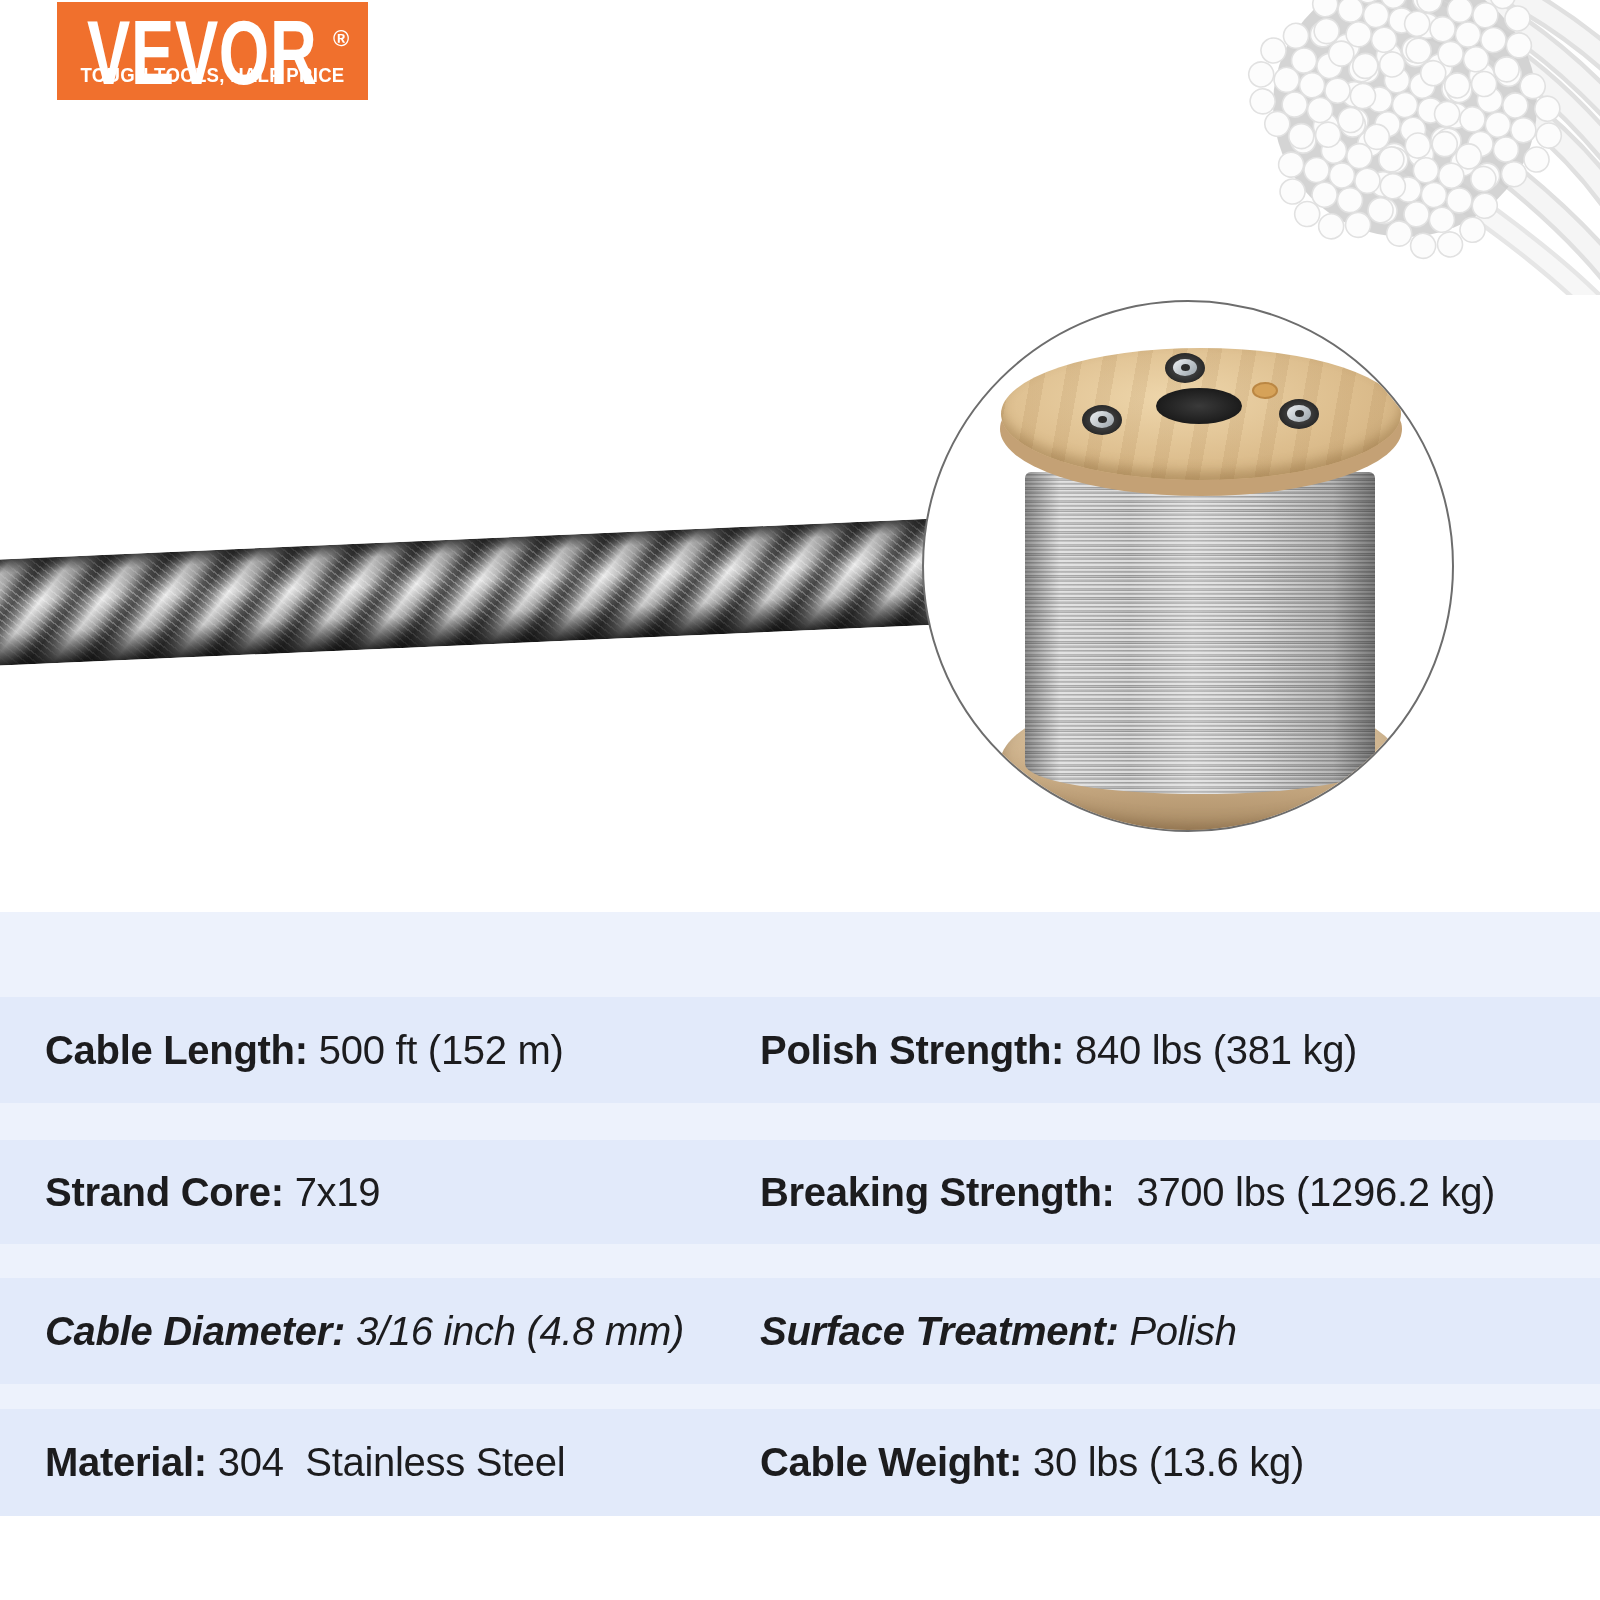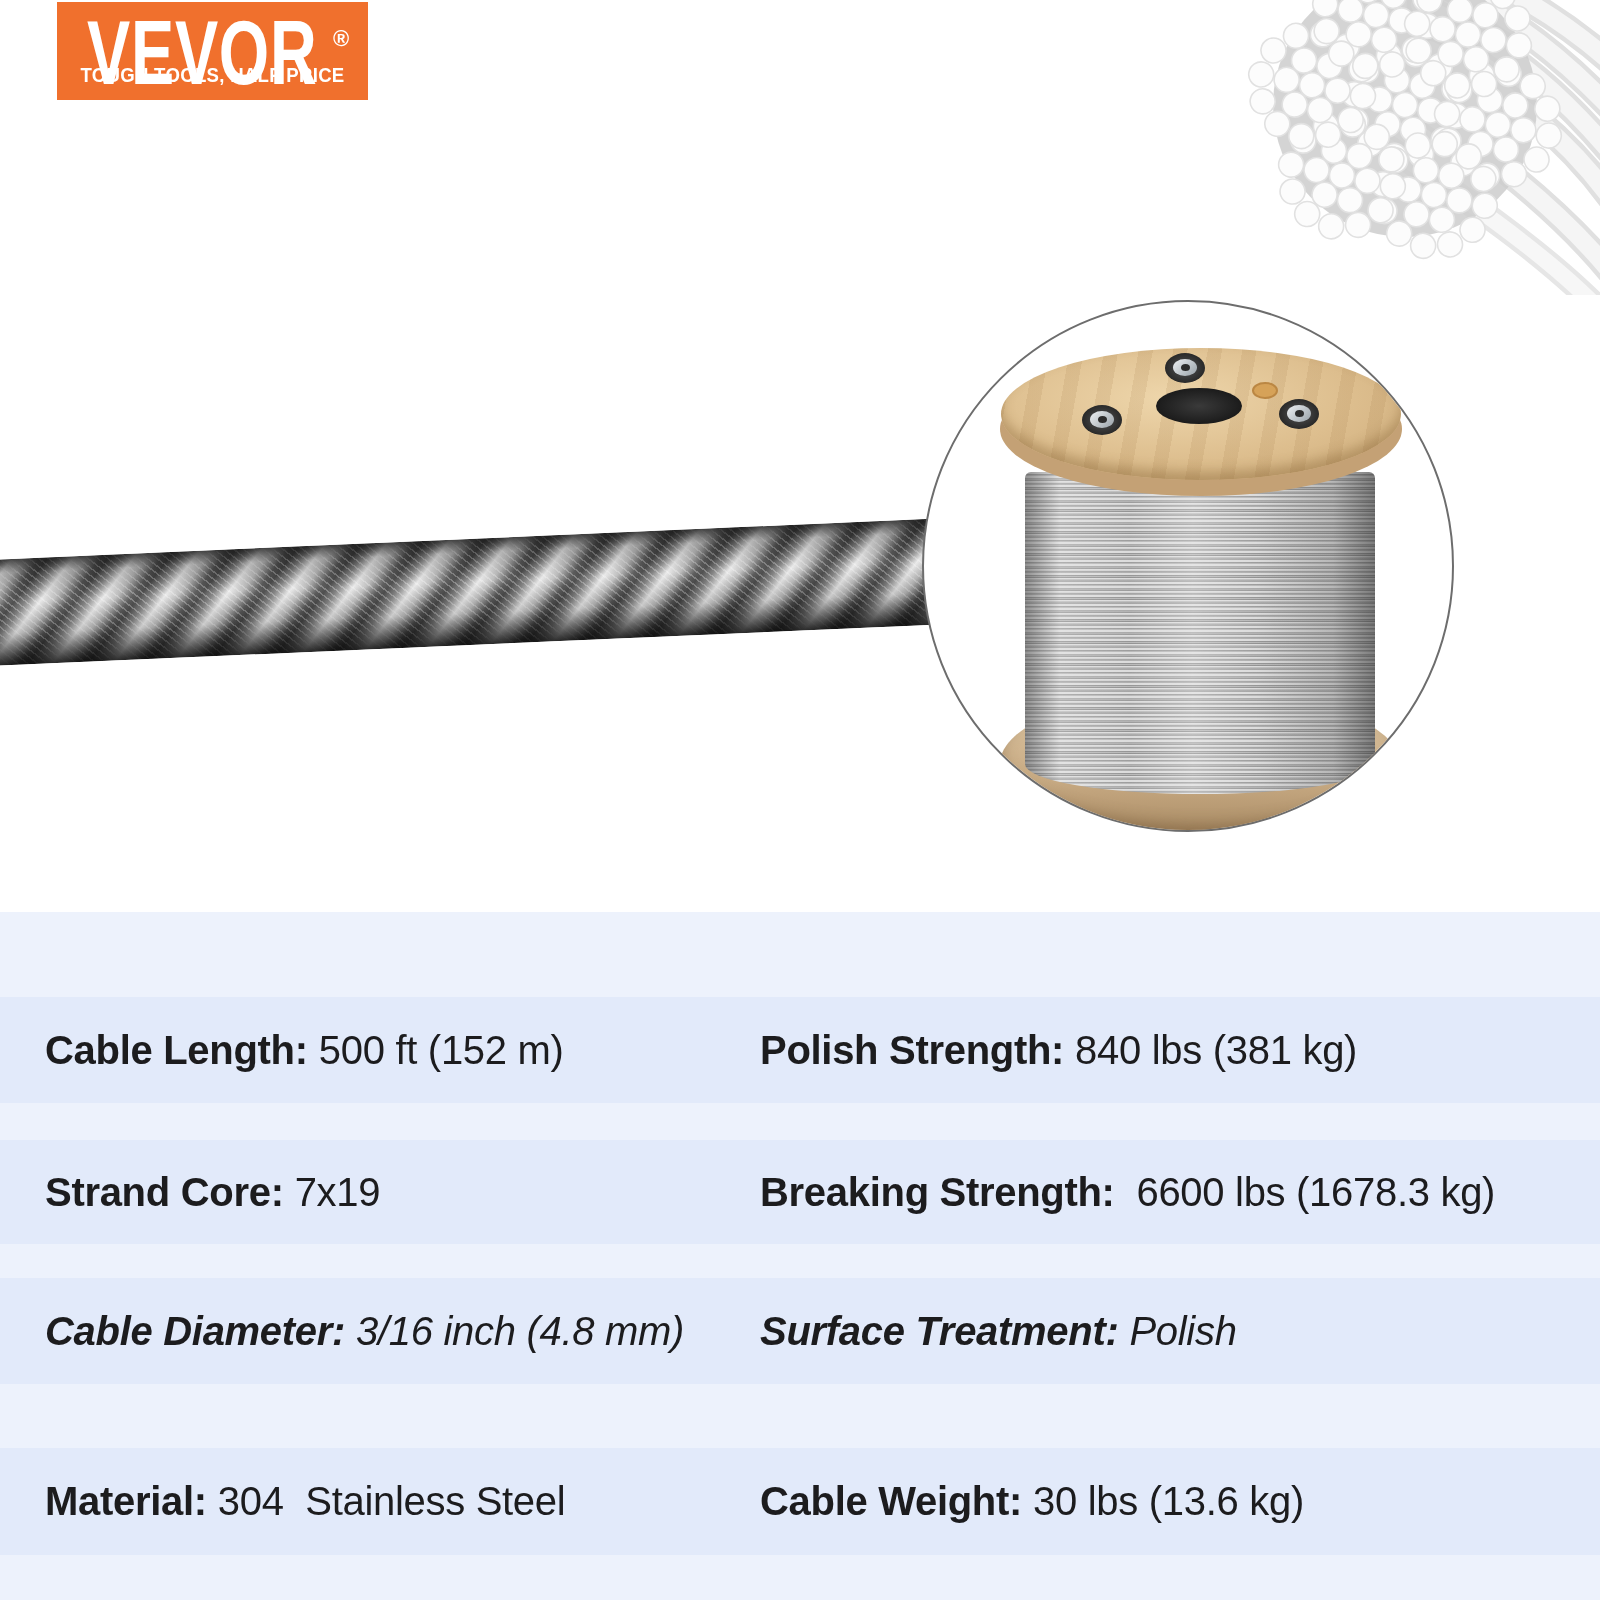--- a/index.html
+++ b/index.html
@@ -105,28 +105,28 @@
     background:#2c2c2c;}
   .bolt1{left:241px;top:51px;}
   .bolt2{left:158px;top:103px;}
   .bolt3{left:355px;top:97px;}
 
   
   .bundle{position:absolute;left:1235px;top:-45px;width:380px;height:340px;z-index:0;}
 
   
   .specs{
-    position:absolute;left:0;top:912px;width:1600px;height:688px;
+    position:absolute;left:0;top:912px;width:1600px;height:508px;
     background:#edf2fc;z-index:3;
   }
   .spec-band{
     position:absolute;left:0;width:1600px;height:106px;background:#e2eafa;
   }
   .band1{top:85px;}  .band2{top:228px;height:104px;}
-  .band3{top:366px;font-style:italic;} .band4{top:536px;height:107px;}
+  .band3{top:366px;font-style:italic;} .band4{top:497px;height:107px;}
   .spec-cell{
     position:absolute;top:0;height:100%;display:flex;align-items:center;
     font-size:40px;color:#1c1c1e;white-space:nowrap;
   }
   .cell-left{left:45px;}
   .cell-right{left:760px;}
   .spec-label{font-weight:700;margin-right:11px;letter-spacing:-0.3px;}
   .spec-value{font-weight:400;white-space:pre;letter-spacing:-0.3px;}
 </style>
 </head>
@@ -232,21 +232,21 @@
       </div>
     </div>
 
     <div class="spec-band band2">
       <div class="spec-cell cell-left">
         <span class="spec-label">Strand Core:</span>
         <span class="spec-value">7x19</span>
       </div>
       <div class="spec-cell cell-right">
         <span class="spec-label">Breaking Strength:</span>
-        <span class="spec-value"> 6600 lbs (1678.3 kg)</span>
+        <span class="spec-value"> 3700 lbs (1296.2 kg)</span>
       </div>
     </div>
 
     <div class="spec-band band3">
       <div class="spec-cell cell-left">
         <span class="spec-label">Cable Diameter:</span>
         <span class="spec-value">3/16 inch (4.8 mm)</span>
       </div>
       <div class="spec-cell cell-right">
         <span class="spec-label">Surface Treatment:</span>

